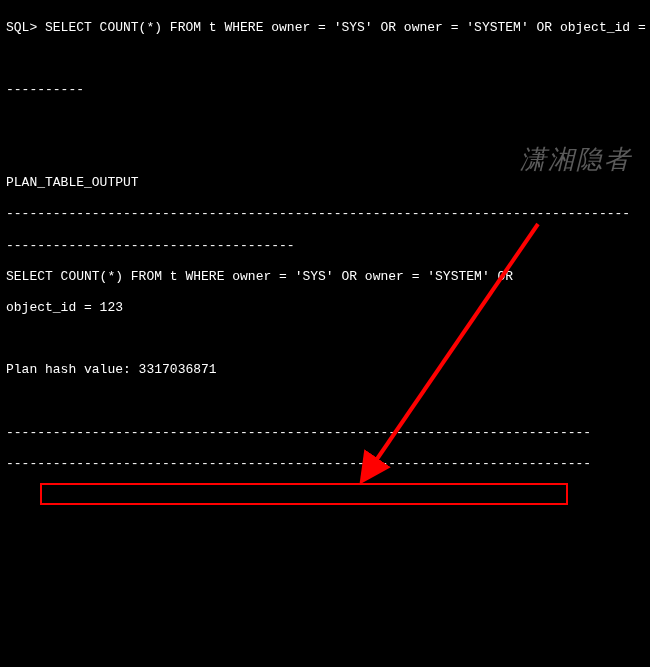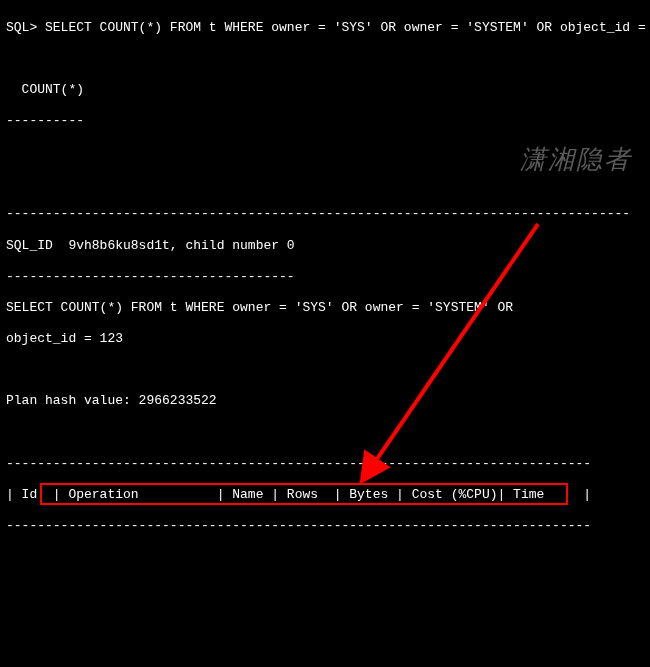--- a/index.html
+++ b/index.html
@@ -52,34 +52,32 @@
     width: 650px;
     height: 667px;
   }
 </style>
 </head>
 <body>
 
 <div class="terminal">
 <div class="line">SQL&gt; SELECT COUNT(*) FROM t WHERE owner = 'SYS' OR owner = 'SYSTEM' OR object_id = 123;</div>
 <div class="line"></div>
-<div class="line">  COUNT(*)</div>
 <div class="line">----------</div>
 <div class="line"></div>
 <div class="line"></div>
+<div class="line">PLAN_TABLE_OUTPUT</div>
 <div class="line">--------------------------------------------------------------------------------</div>
-<div class="line">SQL_ID  9vh8b6ku8sd1t, child number 0</div>
 <div class="line">-------------------------------------</div>
 <div class="line">SELECT COUNT(*) FROM t WHERE owner = 'SYS' OR owner = 'SYSTEM' OR</div>
 <div class="line">object_id = 123</div>
 <div class="line"></div>
-<div class="line">Plan hash value: 2966233522</div>
+<div class="line">Plan hash value: 3317036871</div>
 <div class="line"></div>
 <div class="line">---------------------------------------------------------------------------</div>
-<div class="line">| Id  | Operation          | Name | Rows  | Bytes | Cost (%CPU)| Time     |</div>
 <div class="line">---------------------------------------------------------------------------</div>
 
 
 
 
 
 
 
 
 

